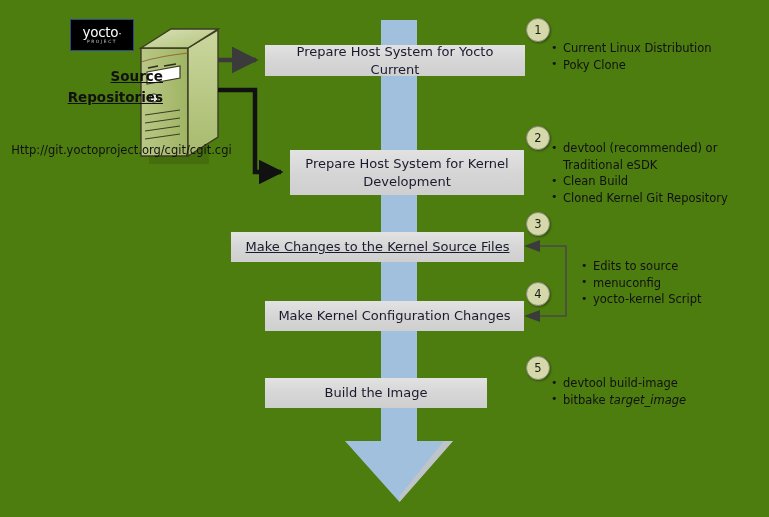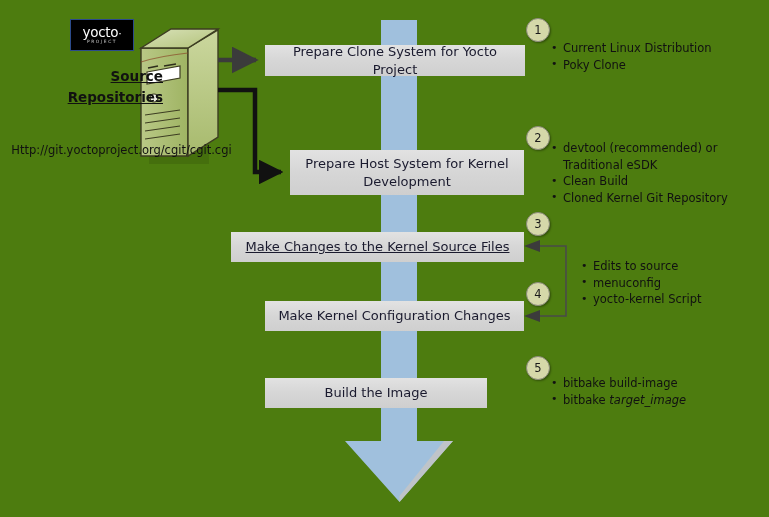--- a/index.html
+++ b/index.html
@@ -219,21 +219,21 @@
     <div class="logo-word"><span>yocto</span><span class="logo-dot">·</span></div>
     <div class="logo-sub">PROJECT</div>
   </div>
 
   <div class="caption-src">
     <div>Source</div>
     <div>Repositories</div>
   </div>
   <div class="caption-url">Http://git.yoctoproject.org/cgit/cgit.cgi</div>
 
-  <div class="pbox" style="left:265px; top:45px; width:260px; height:31px;">Prepare Clone System for Yocto Project</div>
+  <div class="pbox" style="left:265px; top:45px; width:260px; height:31px;">Prepare Host System for Yocto Current</div>
 
   <div class="pbox" style="left:290px; top:150px; width:234px; height:45px;">Prepare Host System for Kernel Development</div>
 
   <div class="pbox" style="left:231px; top:232px; width:293px; height:30px;text-decoration:underline;">Make Changes to the Kernel Source Files</div>
 
   <div class="pbox" style="left:265px; top:301px; width:259px; height:30px;">Make Kernel Configuration Changes</div>
 
   <div class="pbox" style="left:265px; top:378px; width:222px; height:30px;">Build the Image</div>
 
   <div class="step-circle" style="left:526px; top:18px;">1</div>
@@ -260,18 +260,18 @@
   <div class="blist" style="left:581px; top:258px;">
     <ul>
       <li>Edits to source</li>
       <li>menuconfig</li>
       <li>yocto-kernel Script</li>
     </ul>
   </div>
 
   <div class="blist" style="left:551px; top:375px;">
     <ul>
-      <li>bitbake build-image</li>
+      <li>devtool build-image</li>
       <li><span>bitbake </span><span class="ital">target_image</span></li>
     </ul>
   </div>
 
 </div>
 
 </body></html>

